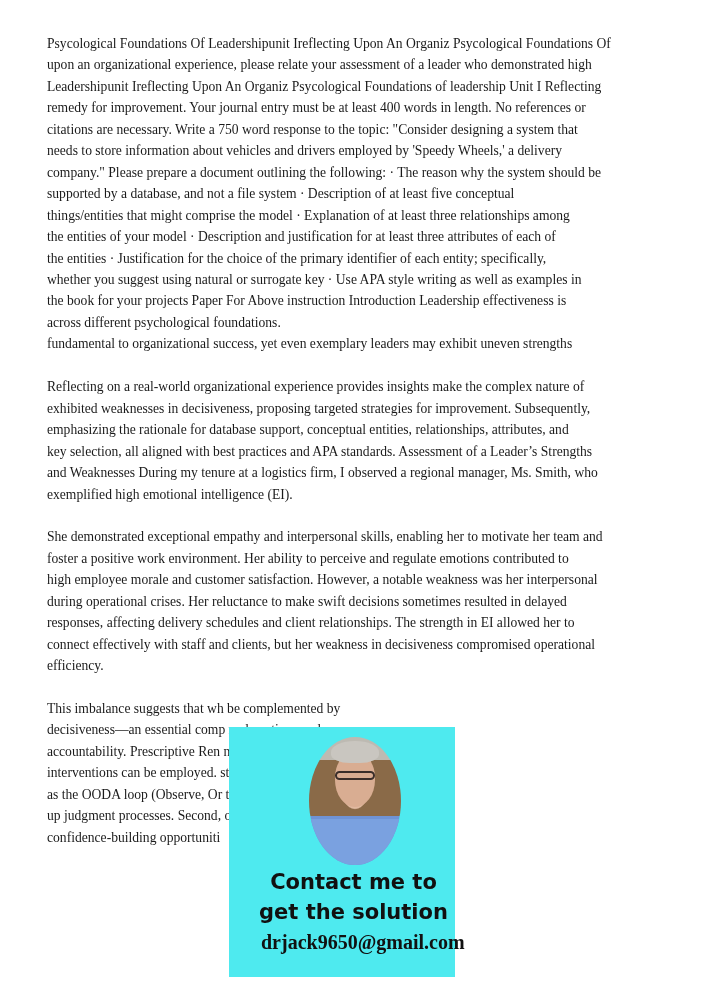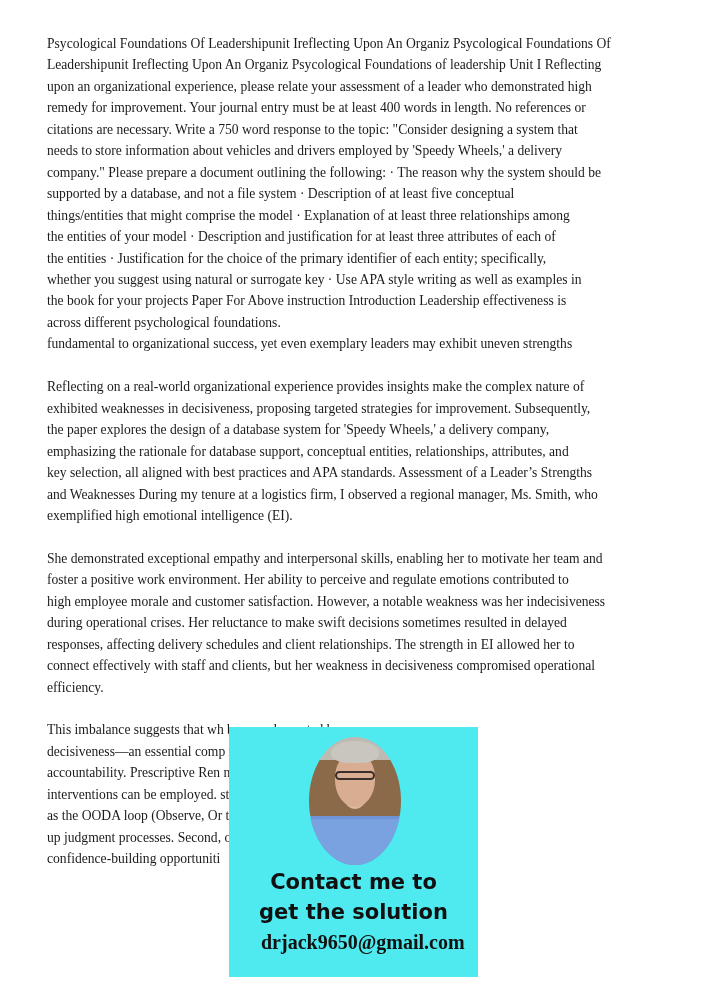--- a/index.html
+++ b/index.html
@@ -1,69 +1,68 @@
 <!DOCTYPE html>
 <html><head>
 <meta charset="utf-8">
 <style>
   html, body { margin:0; padding:0; background:#ffffff; }
   body { width:708px; height:1000px; position:relative; overflow:hidden; }
   .page { position:absolute; left:47px; top:33px; width:610px;
     font-family:"Liberation Serif", serif; font-size:13.6px; line-height:21.45px; color:#1a1a1a; }
   .para { margin:0 0 21.45px 0;font-family:Liberation Serif, serif; }
   .line { display:block; white-space:nowrap; }
-  .promo { position:absolute; left:229px; top:727px; width:249px; height:250px; background:#4eeaef; }
+  .promo { position:absolute; left:229px; top:727px; width:226px; height:250px; background:#4eeaef; }
   .photo { position:absolute; left:80px; top:10px; width:92px; height:128px; border-radius:50%;
     background: radial-gradient(ellipse at 50% 30%, #e0b9a0 0 26%, transparent 27%),
                 linear-gradient(180deg, #bdbab2 0 18%, #8a6a48 18% 62%, #6f93d6 62% 100%);
     overflow:hidden; }
   .photo .hair { position:absolute; left:22px; top:4px; width:48px; height:22px; border-radius:50% 50% 40% 40%; background:#c9c6c0; }
   .photo .face { position:absolute; left:26px; top:16px; width:40px; height:54px; border-radius:45% 45% 50% 50%; background:#d9ad92; }
   .photo .glasses { position:absolute; left:26px; top:34px; width:40px; height:9px; border:2px solid #3a2e2a; border-radius:5px; box-sizing:border-box; }
   .photo .shirt { position:absolute; left:0; top:82px; width:92px; height:50px; background:#7aa1e0; }
   .cta { position:absolute; left:0; width:249px; text-align:center;
     font-family:"DejaVu Sans", sans-serif; font-weight:bold; font-size:21px; color:#111; line-height:30px; }
   .cta1 { top:140px; } .cta2 { top:170px; }
   .email { position:absolute; left:0; top:204px; width:249px; text-align:left;
     font-family:"Liberation Serif", serif; font-weight:bold; font-size:20px; color:#111;margin-left:32px; }
 </style>
 </head>
 <body>
 
 <div class="page" id="doc">
     <p class="para">
       <span class="line">Psycological Foundations Of Leadershipunit Ireflecting Upon An Organiz Psycological Foundations Of</span>
+      <span class="line">upon an organizational experience, please relate your assessment of a leader who demonstrated high</span>
       <span class="line">Leadershipunit Ireflecting Upon An Organiz Psycological Foundations of leadership Unit I Reflecting</span>
-      <span class="line">upon an organizational experience, please relate your assessment of a leader who demonstrated high</span>
       <span class="line">remedy for improvement. Your journal entry must be at least 400 words in length. No references or</span>
       <span class="line">citations are necessary. Write a 750 word response to the topic: "Consider designing a system that</span>
       <span class="line">needs to store information about vehicles and drivers employed by 'Speedy Wheels,' a delivery</span>
       <span class="line">company." Please prepare a document outlining the following: · The reason why the system should be</span>
       <span class="line">supported by a database, and not a file system · Description of at least five conceptual</span>
       <span class="line">things/entities that might comprise the model · Explanation of at least three relationships among</span>
       <span class="line">the entities of your model · Description and justification for at least three attributes of each of</span>
       <span class="line">the entities · Justification for the choice of the primary identifier of each entity; specifically,</span>
       <span class="line">whether you suggest using natural or surrogate key · Use APA style writing as well as examples in</span>
       <span class="line">the book for your projects Paper For Above instruction Introduction Leadership effectiveness is</span>
       <span class="line">across different psychological foundations.</span>
       <span class="line">fundamental to organizational success, yet even exemplary leaders may exhibit uneven strengths</span>
     </p>
     <p class="para">
       <span class="line">Reflecting on a real-world organizational experience provides insights make the complex nature of</span>
       <span class="line">exhibited weaknesses in decisiveness, proposing targeted strategies for improvement. Subsequently,</span>
-      <span class="line">the paper explores the design of a database system for 'Speedy Wheels,' a delivery company,</span>
       <span class="line">emphasizing the rationale for database support, conceptual entities, relationships, attributes, and</span>
       <span class="line">key selection, all aligned with best practices and APA standards. Assessment of a Leader’s Strengths</span>
       <span class="line">and Weaknesses During my tenure at a logistics firm, I observed a regional manager, Ms. Smith, who</span>
       <span class="line">exemplified high emotional intelligence (EI).</span>
     </p>
     <p class="para">
       <span class="line">She demonstrated exceptional empathy and interpersonal skills, enabling her to motivate her team and</span>
       <span class="line">foster a positive work environment. Her ability to perceive and regulate emotions contributed to</span>
-      <span class="line">high employee morale and customer satisfaction. However, a notable weakness was her indecisiveness</span>
+      <span class="line">high employee morale and customer satisfaction. However, a notable weakness was her interpersonal</span>
       <span class="line">during operational crises. Her reluctance to make swift decisions sometimes resulted in delayed</span>
       <span class="line">responses, affecting delivery schedules and client relationships. The strength in EI allowed her to</span>
       <span class="line">connect effectively with staff and clients, but her weakness in decisiveness compromised operational</span>
       <span class="line">efficiency.</span>
     </p>
     <p class="para">
       <span class="line">This imbalance suggests that wh                                                          be complemented by</span>
       <span class="line">decisiveness—an essential comp                                                          mely actions and</span>
       <span class="line">accountability. Prescriptive Ren                                                          nith’s decisiveness, targeted</span>
       <span class="line">interventions can be employed.                                                          structured frameworks such</span>

